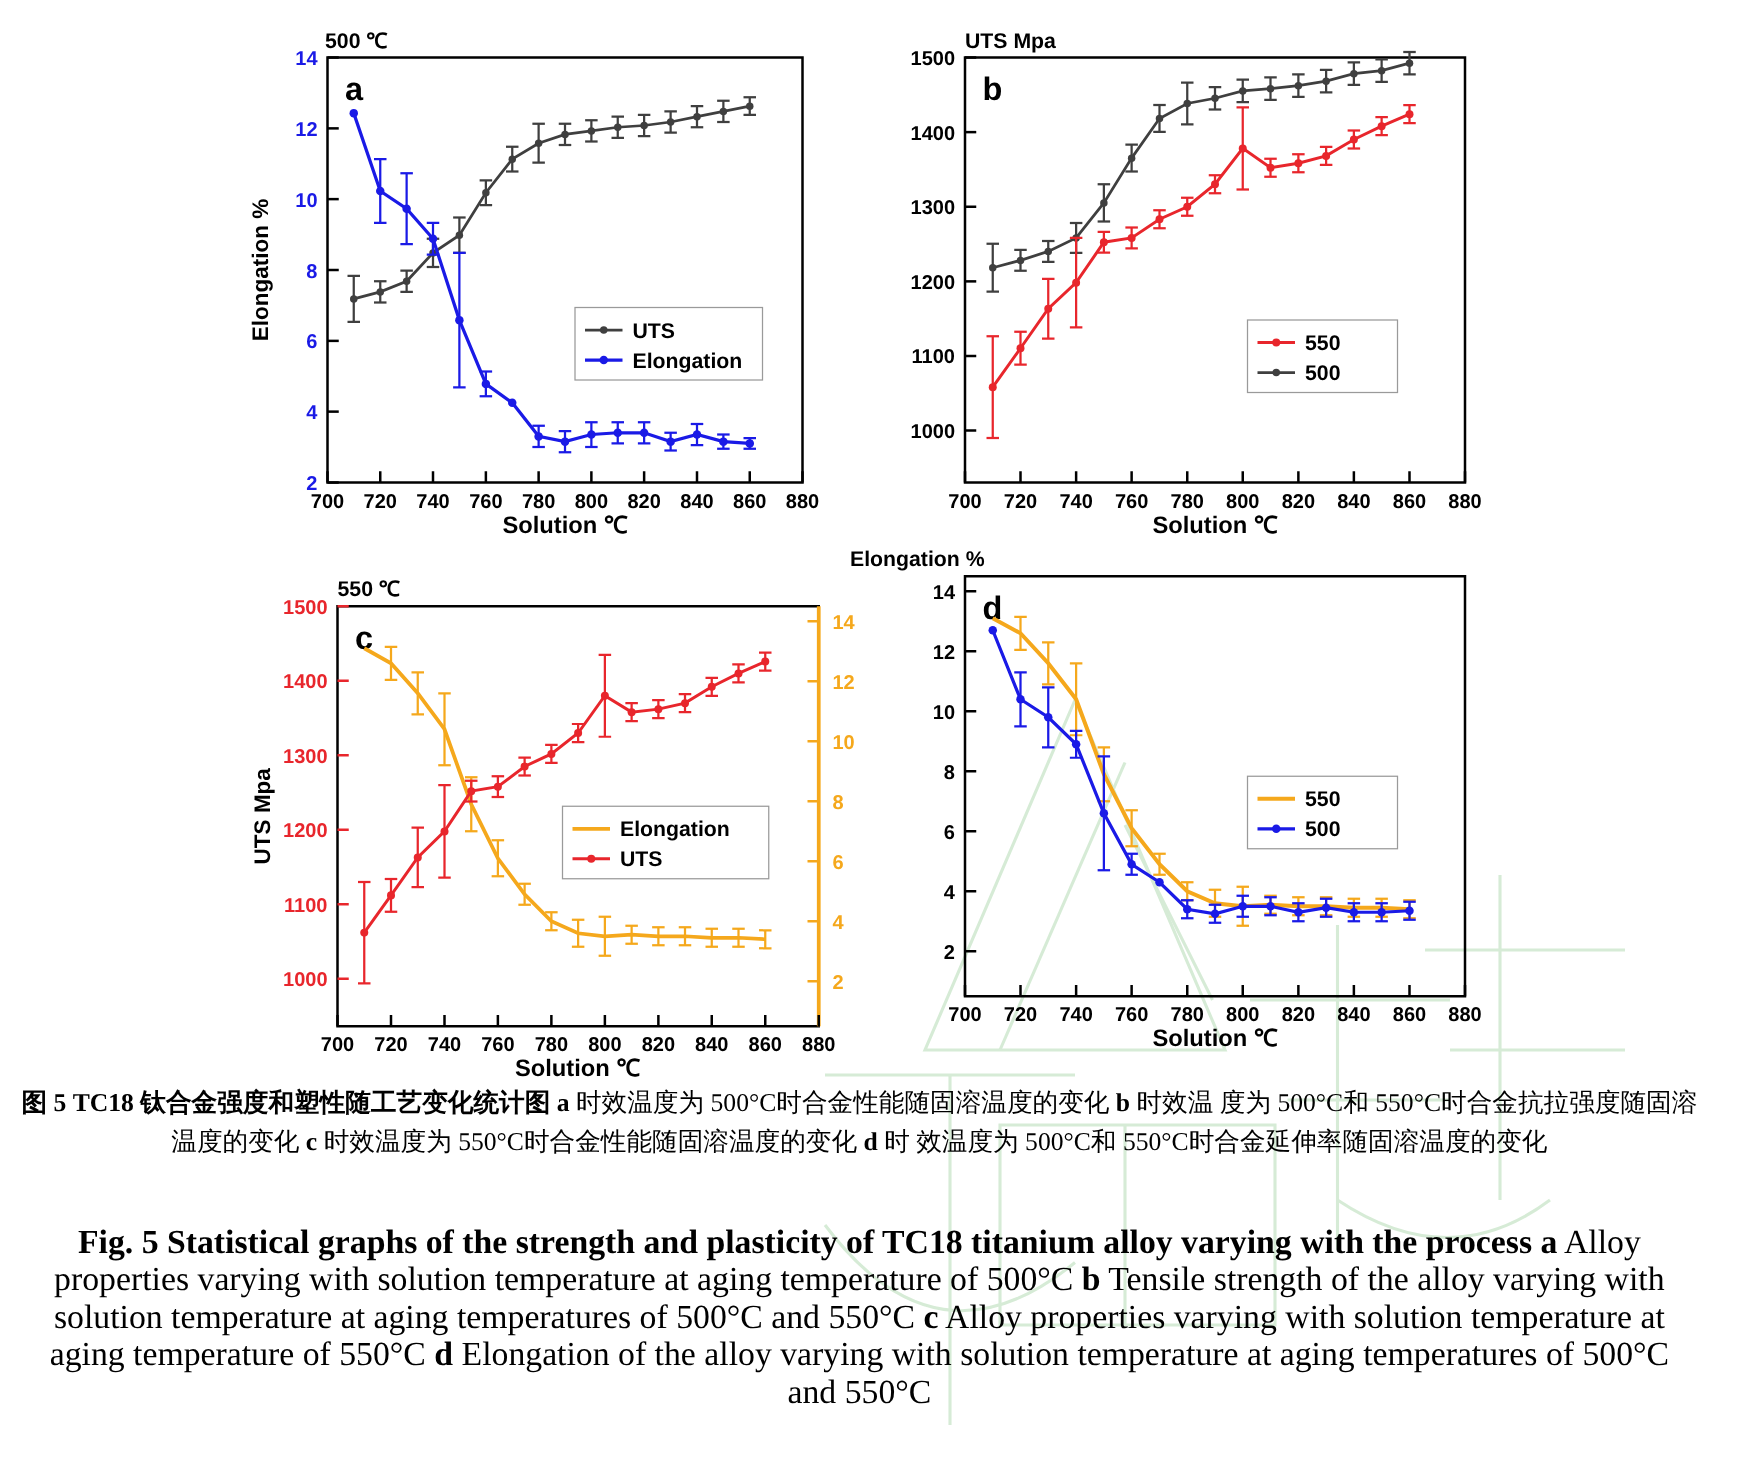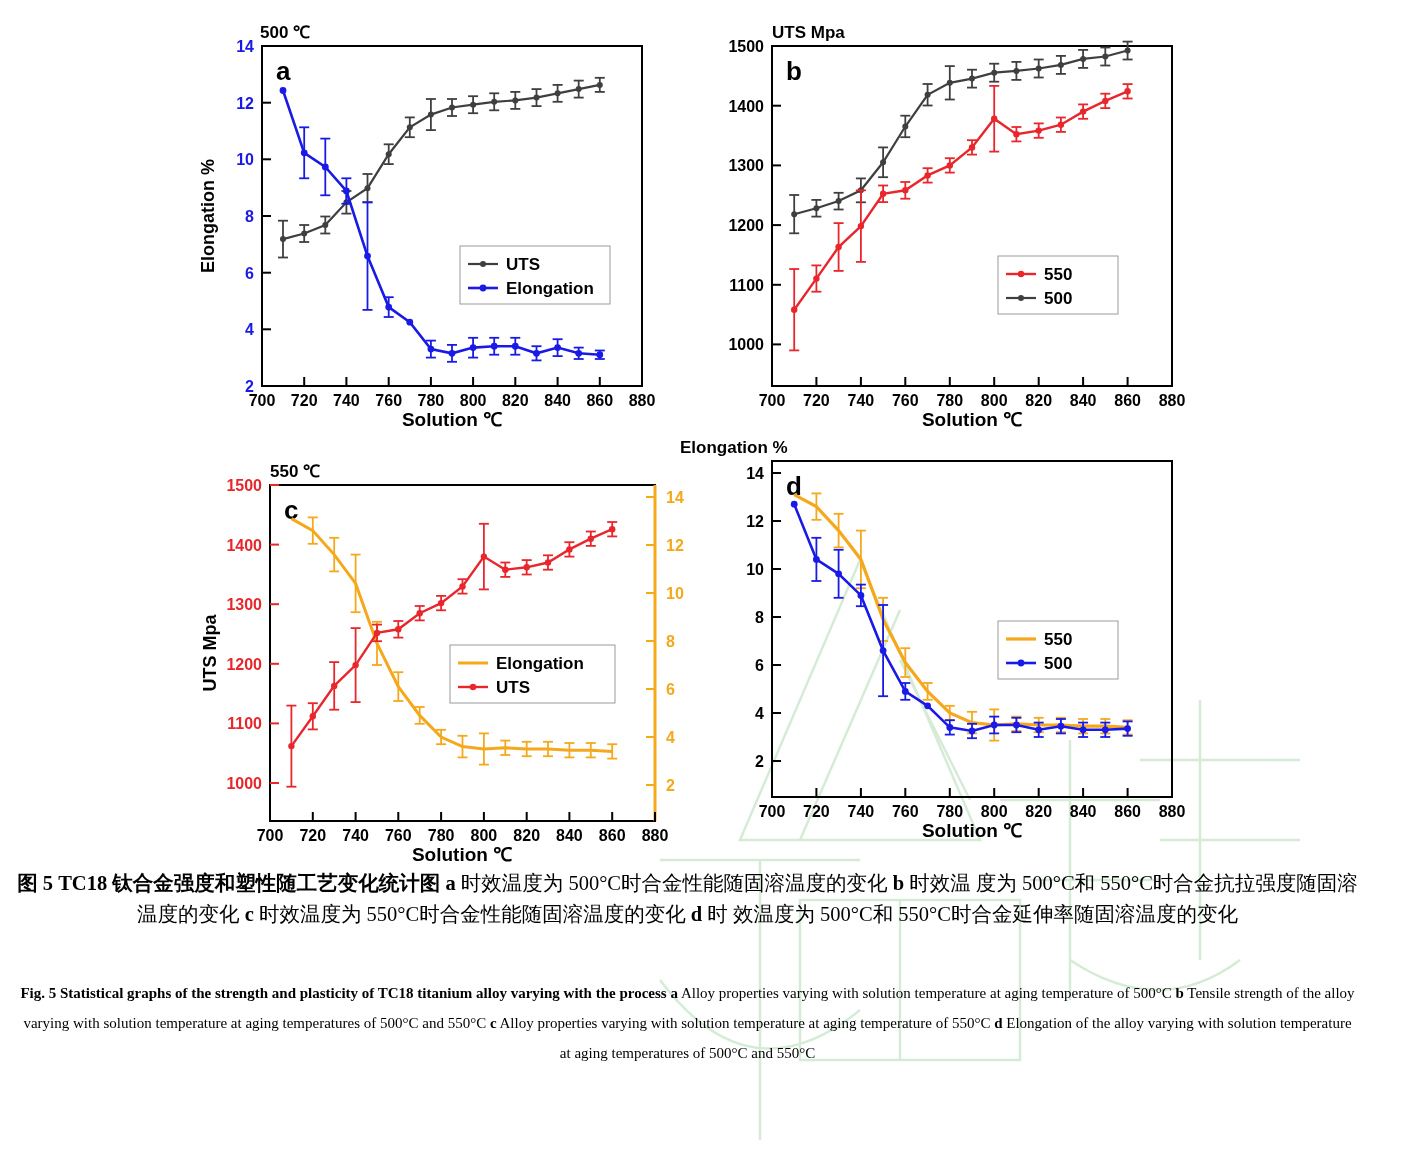--- a/index.html
+++ b/index.html
@@ -2,21 +2,21 @@
 <html><head>
 <meta charset="utf-8">
 <style>
   html,body{margin:0;padding:0;background:#ffffff;}
   body{width:1411px;height:1168px;font-family:"Liberation Serif",serif;color:#000;}
   #wrap{position:relative;width:1411px;height:1168px;overflow:hidden;}
   .panel{position:absolute;}
   .plot-svg{display:block;}
   .capblock{position:absolute;left:0;width:1375px;text-align:center;}
   .cap-cn{font-family:"Liberation Serif",serif;font-size:20.5px;line-height:31px;}
-  .cap-en{font-family:"Liberation Serif",serif;font-size:15px;line-height:30px;}
+  .cap-en{font-family:"Liberation Serif",serif;font-size:27px;line-height:30px;}
   .b{font-weight:bold;}
   .wm{position:absolute;pointer-events:none;}
 </style>
 </head>
 <body>
 
 <div id="wrap">
 
   <svg class="wm" style="left:600px;top:540px;" width="760" height="620" viewBox="0 0 760 620">
     <g stroke="#cfe8cf" stroke-width="2.5" fill="none" opacity="0.85">

